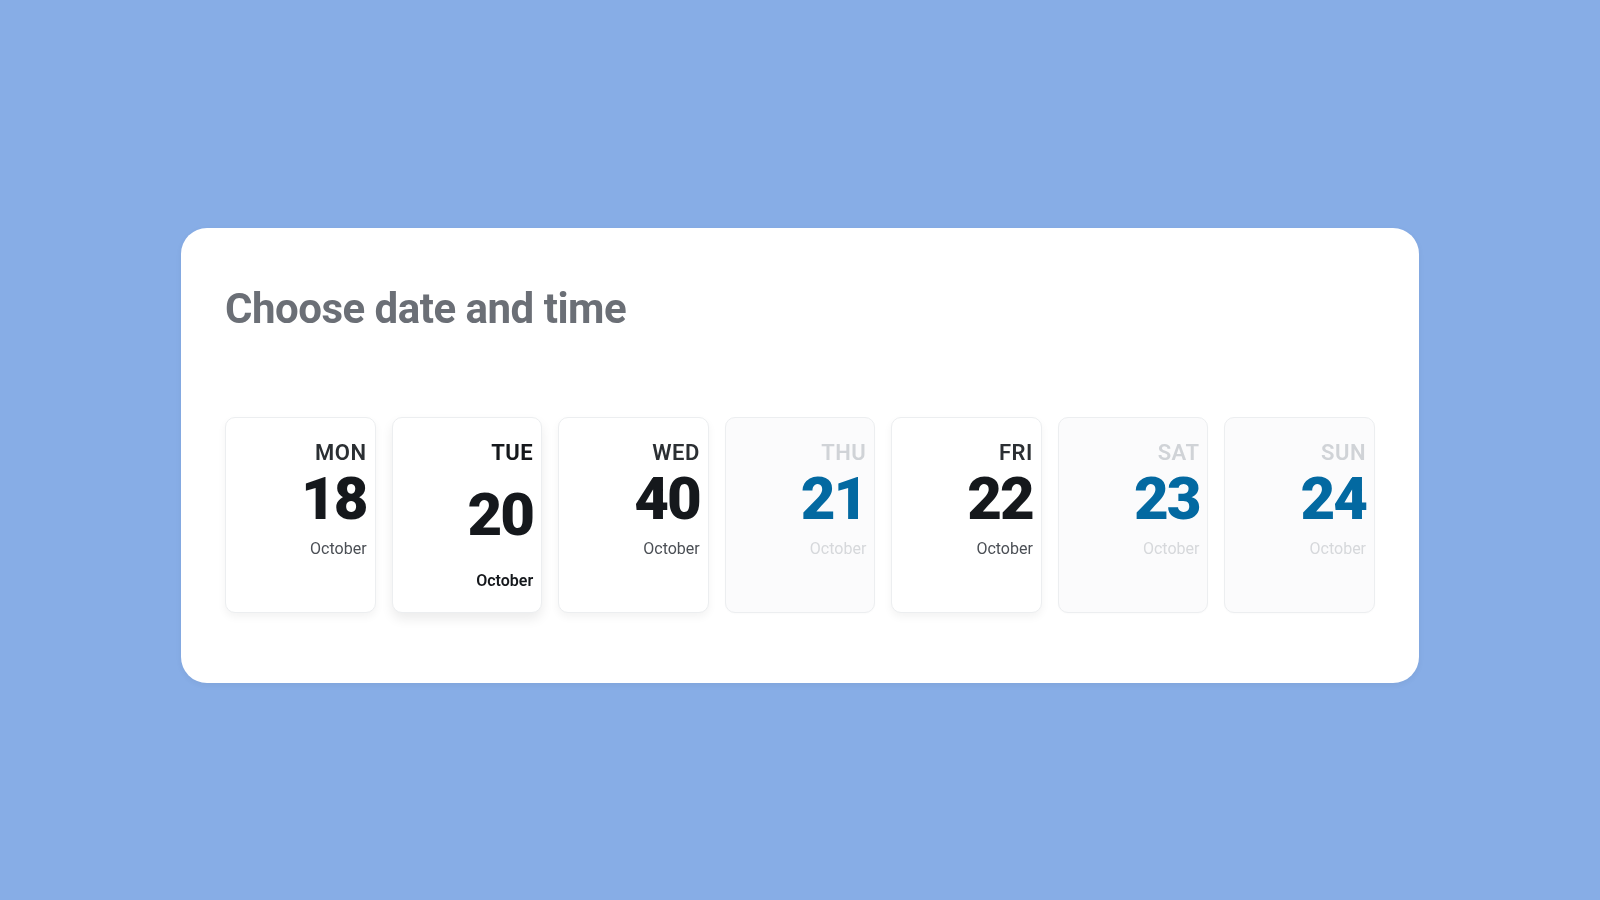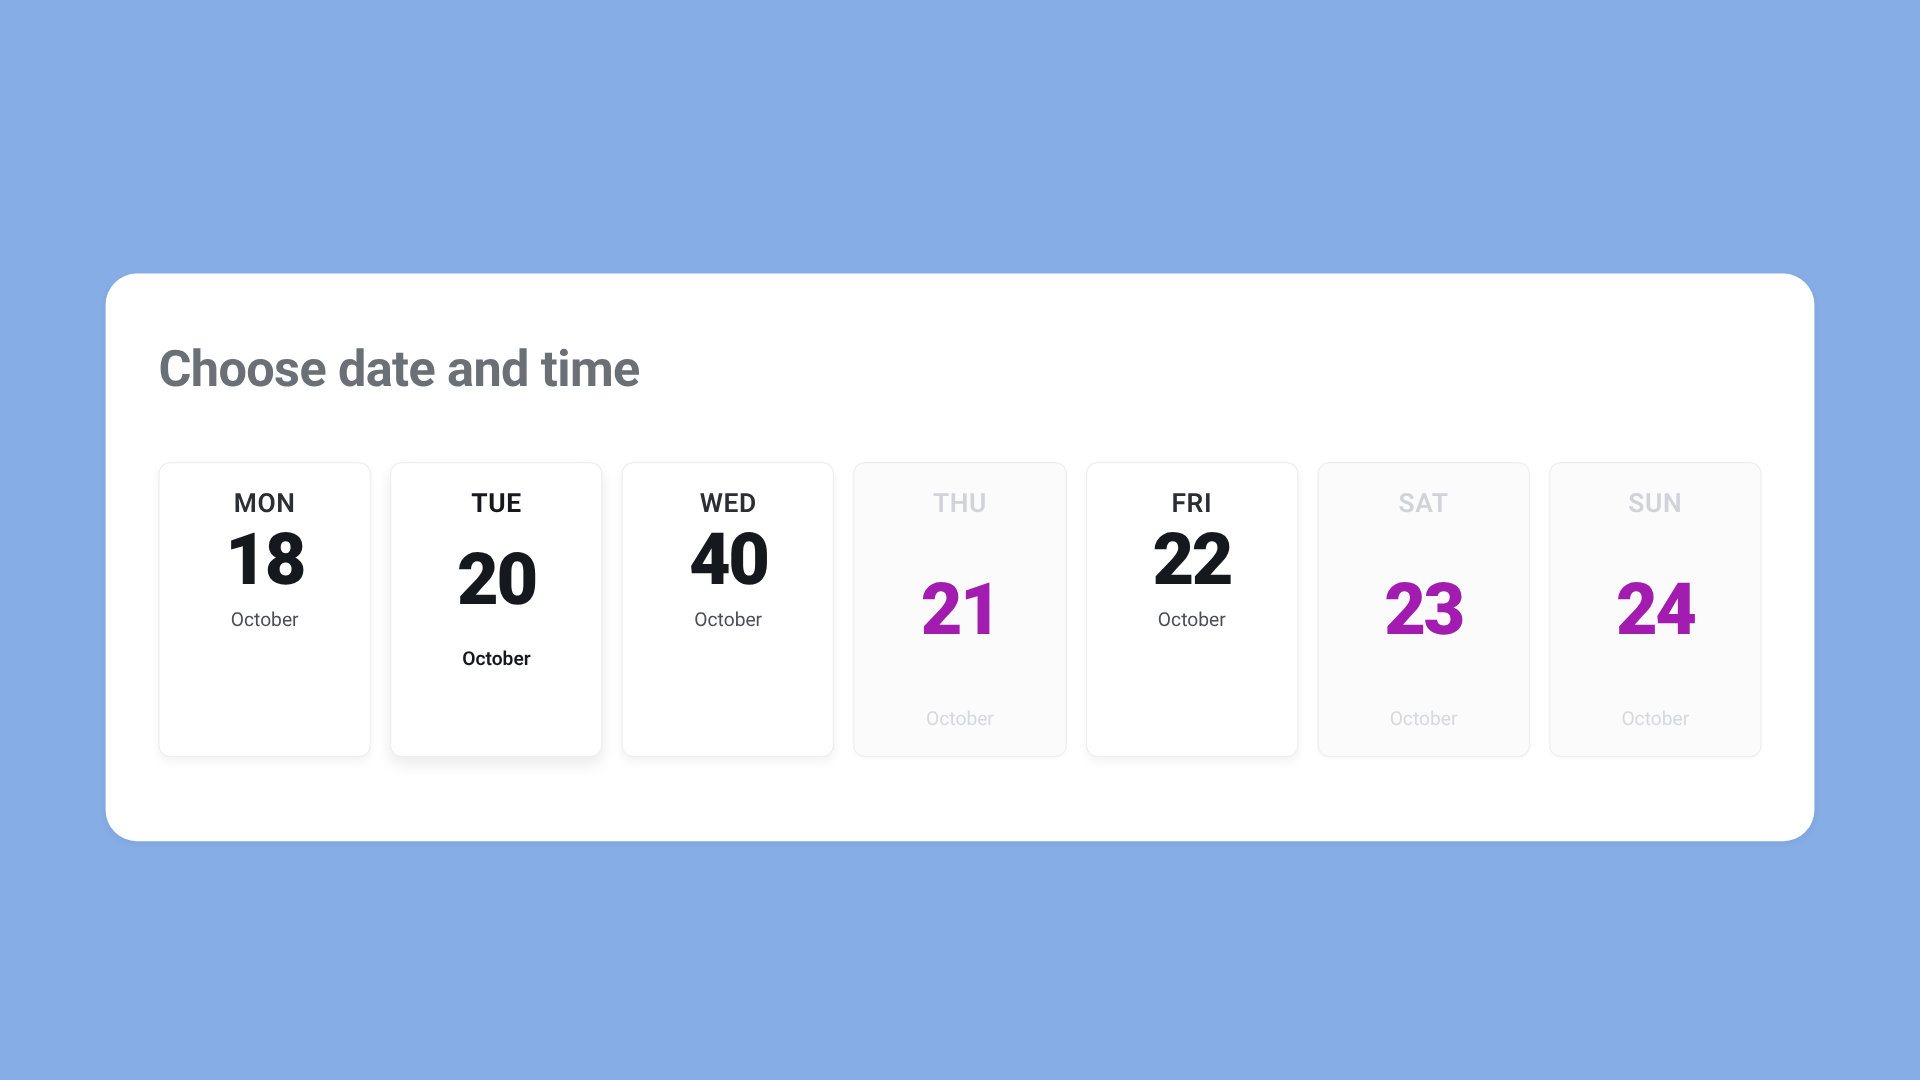--- a/index.html
+++ b/index.html
@@ -11,21 +11,21 @@
       width: 1600px;
       height: 900px;
       background: #87ADE6;
       display: flex;
       align-items: flex-start;
       justify-content: center;
       padding-top: 228px;
       font-family: -apple-system, BlinkMacSystemFont, "Segoe UI", Roboto, "Helvetica Neue", Arial, sans-serif;
     }
     .card {
-      width: 1424px;
+      width: 1238px;
       background: #fff;
       border-radius: 26px;
       padding: 56px 44px 70px 44px;
       box-shadow: 0 2px 6px rgba(0,0,0,0.05);
     }
     .heading {
       font-size: 42px;
       font-weight: 700;
       color: #6b6f76;
       margin-bottom: 52px;
@@ -36,29 +36,29 @@
       gap: 16px;
     }
     .day-card {
       flex: 1;
       background: #fff;
       border: 1px solid #eceef0;
       border-radius: 10px;
       padding: 22px 8px 22px 8px;
       display: flex;
       flex-direction: column;
-      align-items: center;
+      align-items: flex-end;
       box-shadow: 0 4px 8px rgba(0,0,0,0.05);
       cursor: pointer;
+      margin-top: 32px;
     }
     .day-card.disabled {
       background: #fbfbfc;
       box-shadow: 0 1px 2px rgba(0,0,0,0.02);
       cursor: default;
-      gap: 41px;
     }
     .day-card.selected {
       box-shadow: 0 6px 12px rgba(0,0,0,0.08);
       gap: 16px;
     }
     .dow {
       font-size: 22px;
       font-weight: 600;
       color: #2b2f33;
       letter-spacing: 0.5px;
@@ -66,21 +66,21 @@
     }
     .day-card.disabled .dow { color: #d0d3d7; }
     .num {
       font-size: 60px;
       font-weight: 900;
       line-height: 1;
       color: #15181c;
       margin-bottom: 10px;
       letter-spacing: -2px;
     }
-    .day-card.disabled .num { color: #a21caf; }
+    .day-card.disabled .num { color: #0369a1; }
     .month {
       font-size: 16px;
       font-weight: 400;
       color: #4b4f55;
     }
     .day-card.disabled .month { color: #d6d8db; }
     .day-card.selected .dow { color: #15181c; font-weight: 700; }
     .day-card.selected .month { color: #15181c; font-weight: 600; }
   </style>
 </head>

